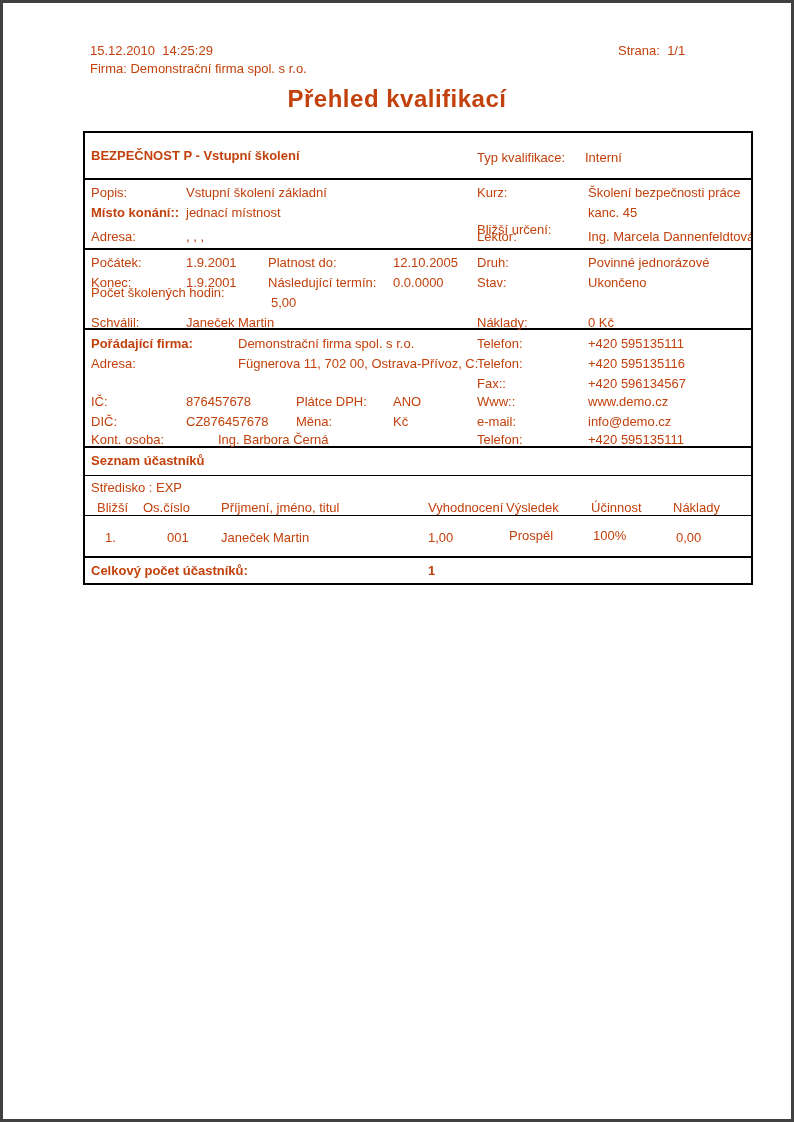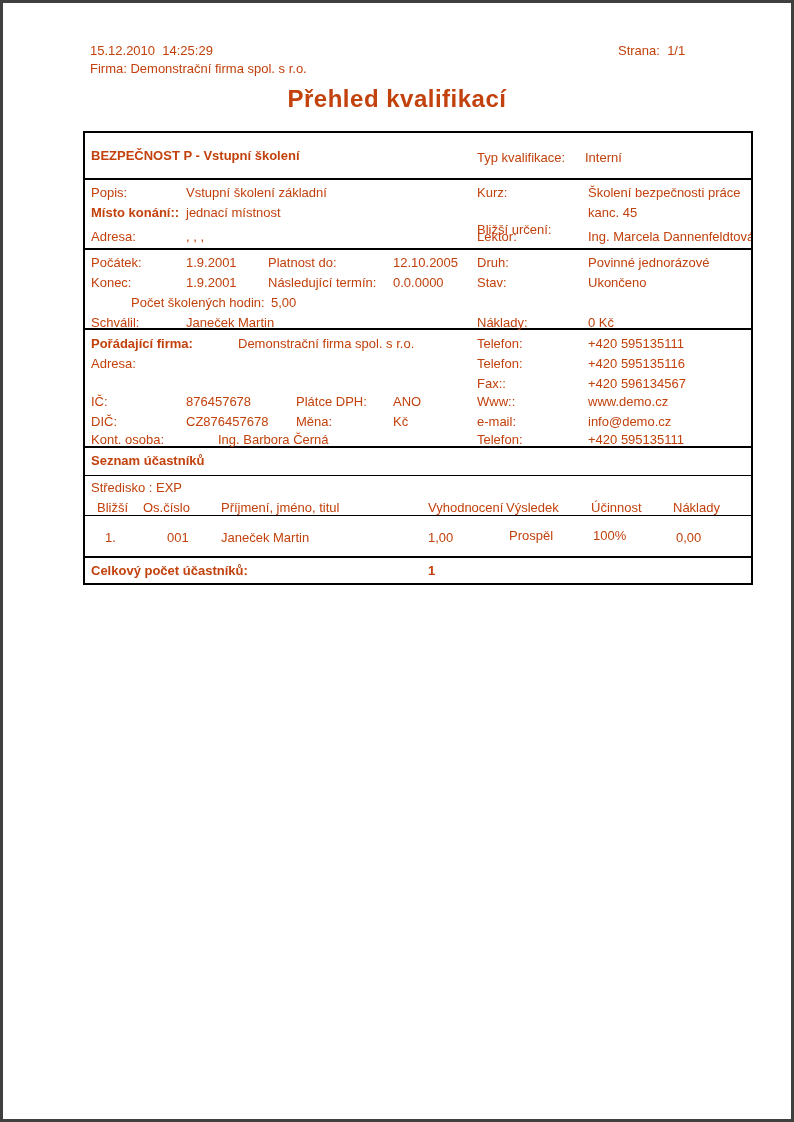--- a/index.html
+++ b/index.html
@@ -75,34 +75,35 @@
     <div class="t" style="left:392px; top:122px;">Druh:</div>
     <div class="t" style="left:503px; top:122px;">Povinné jednorázové</div>
 
     <div class="t" style="left:6px;   top:142px;">Konec:</div>
     <div class="t" style="left:101px; top:142px;">1.9.2001</div>
     <div class="t" style="left:183px; top:142px;">Následující termín:</div>
     <div class="t" style="left:308px; top:142px;">0.0.0000</div>
     <div class="t" style="left:392px; top:142px;">Stav:</div>
     <div class="t" style="left:503px; top:142px;">Ukončeno</div>
 
-    <div class="t" style="left:6px;   top:162px;margin-left:40px;">Počet školených hodin:</div>
+    <div class="t" style="left:6px;   top:152px;">Počet školených hodin:</div>
     <div class="t" style="left:186px; top:162px;">5,00</div>
 
     <div class="t" style="left:6px;   top:182px;">Schválil:</div>
     <div class="t" style="left:101px; top:182px;">Janeček Martin</div>
     <div class="t" style="left:392px; top:182px;">Náklady:</div>
     <div class="t" style="left:503px; top:182px;">0 Kč</div>
 
     <div class="t b" style="left:6px;   top:203px;">Pořádající firma:</div>
     <div class="t" style="left:153px; top:203px;">Demonstrační firma spol. s r.o.</div>
     <div class="t" style="left:392px; top:203px;">Telefon:</div>
     <div class="t" style="left:503px; top:203px;">+420 595135111</div>
 
     <div class="t" style="left:6px;   top:223px;">Adresa:</div>
+    <div class="t" style="left:153px; top:223px;">Fügnerova 11, 702 00, Ostrava-Přívoz, C:</div>
     <div class="t" style="left:392px; top:223px;">Telefon:</div>
     <div class="t" style="left:503px; top:223px;">+420 595135116</div>
 
     <div class="t" style="left:392px; top:243px;">Fax::</div>
     <div class="t" style="left:503px; top:243px;">+420 596134567</div>
 
     <div class="t" style="left:6px;   top:261px;">IČ:</div>
     <div class="t" style="left:101px; top:261px;">876457678</div>
     <div class="t" style="left:211px; top:261px;">Plátce DPH:</div>
     <div class="t" style="left:308px; top:261px;">ANO</div>

